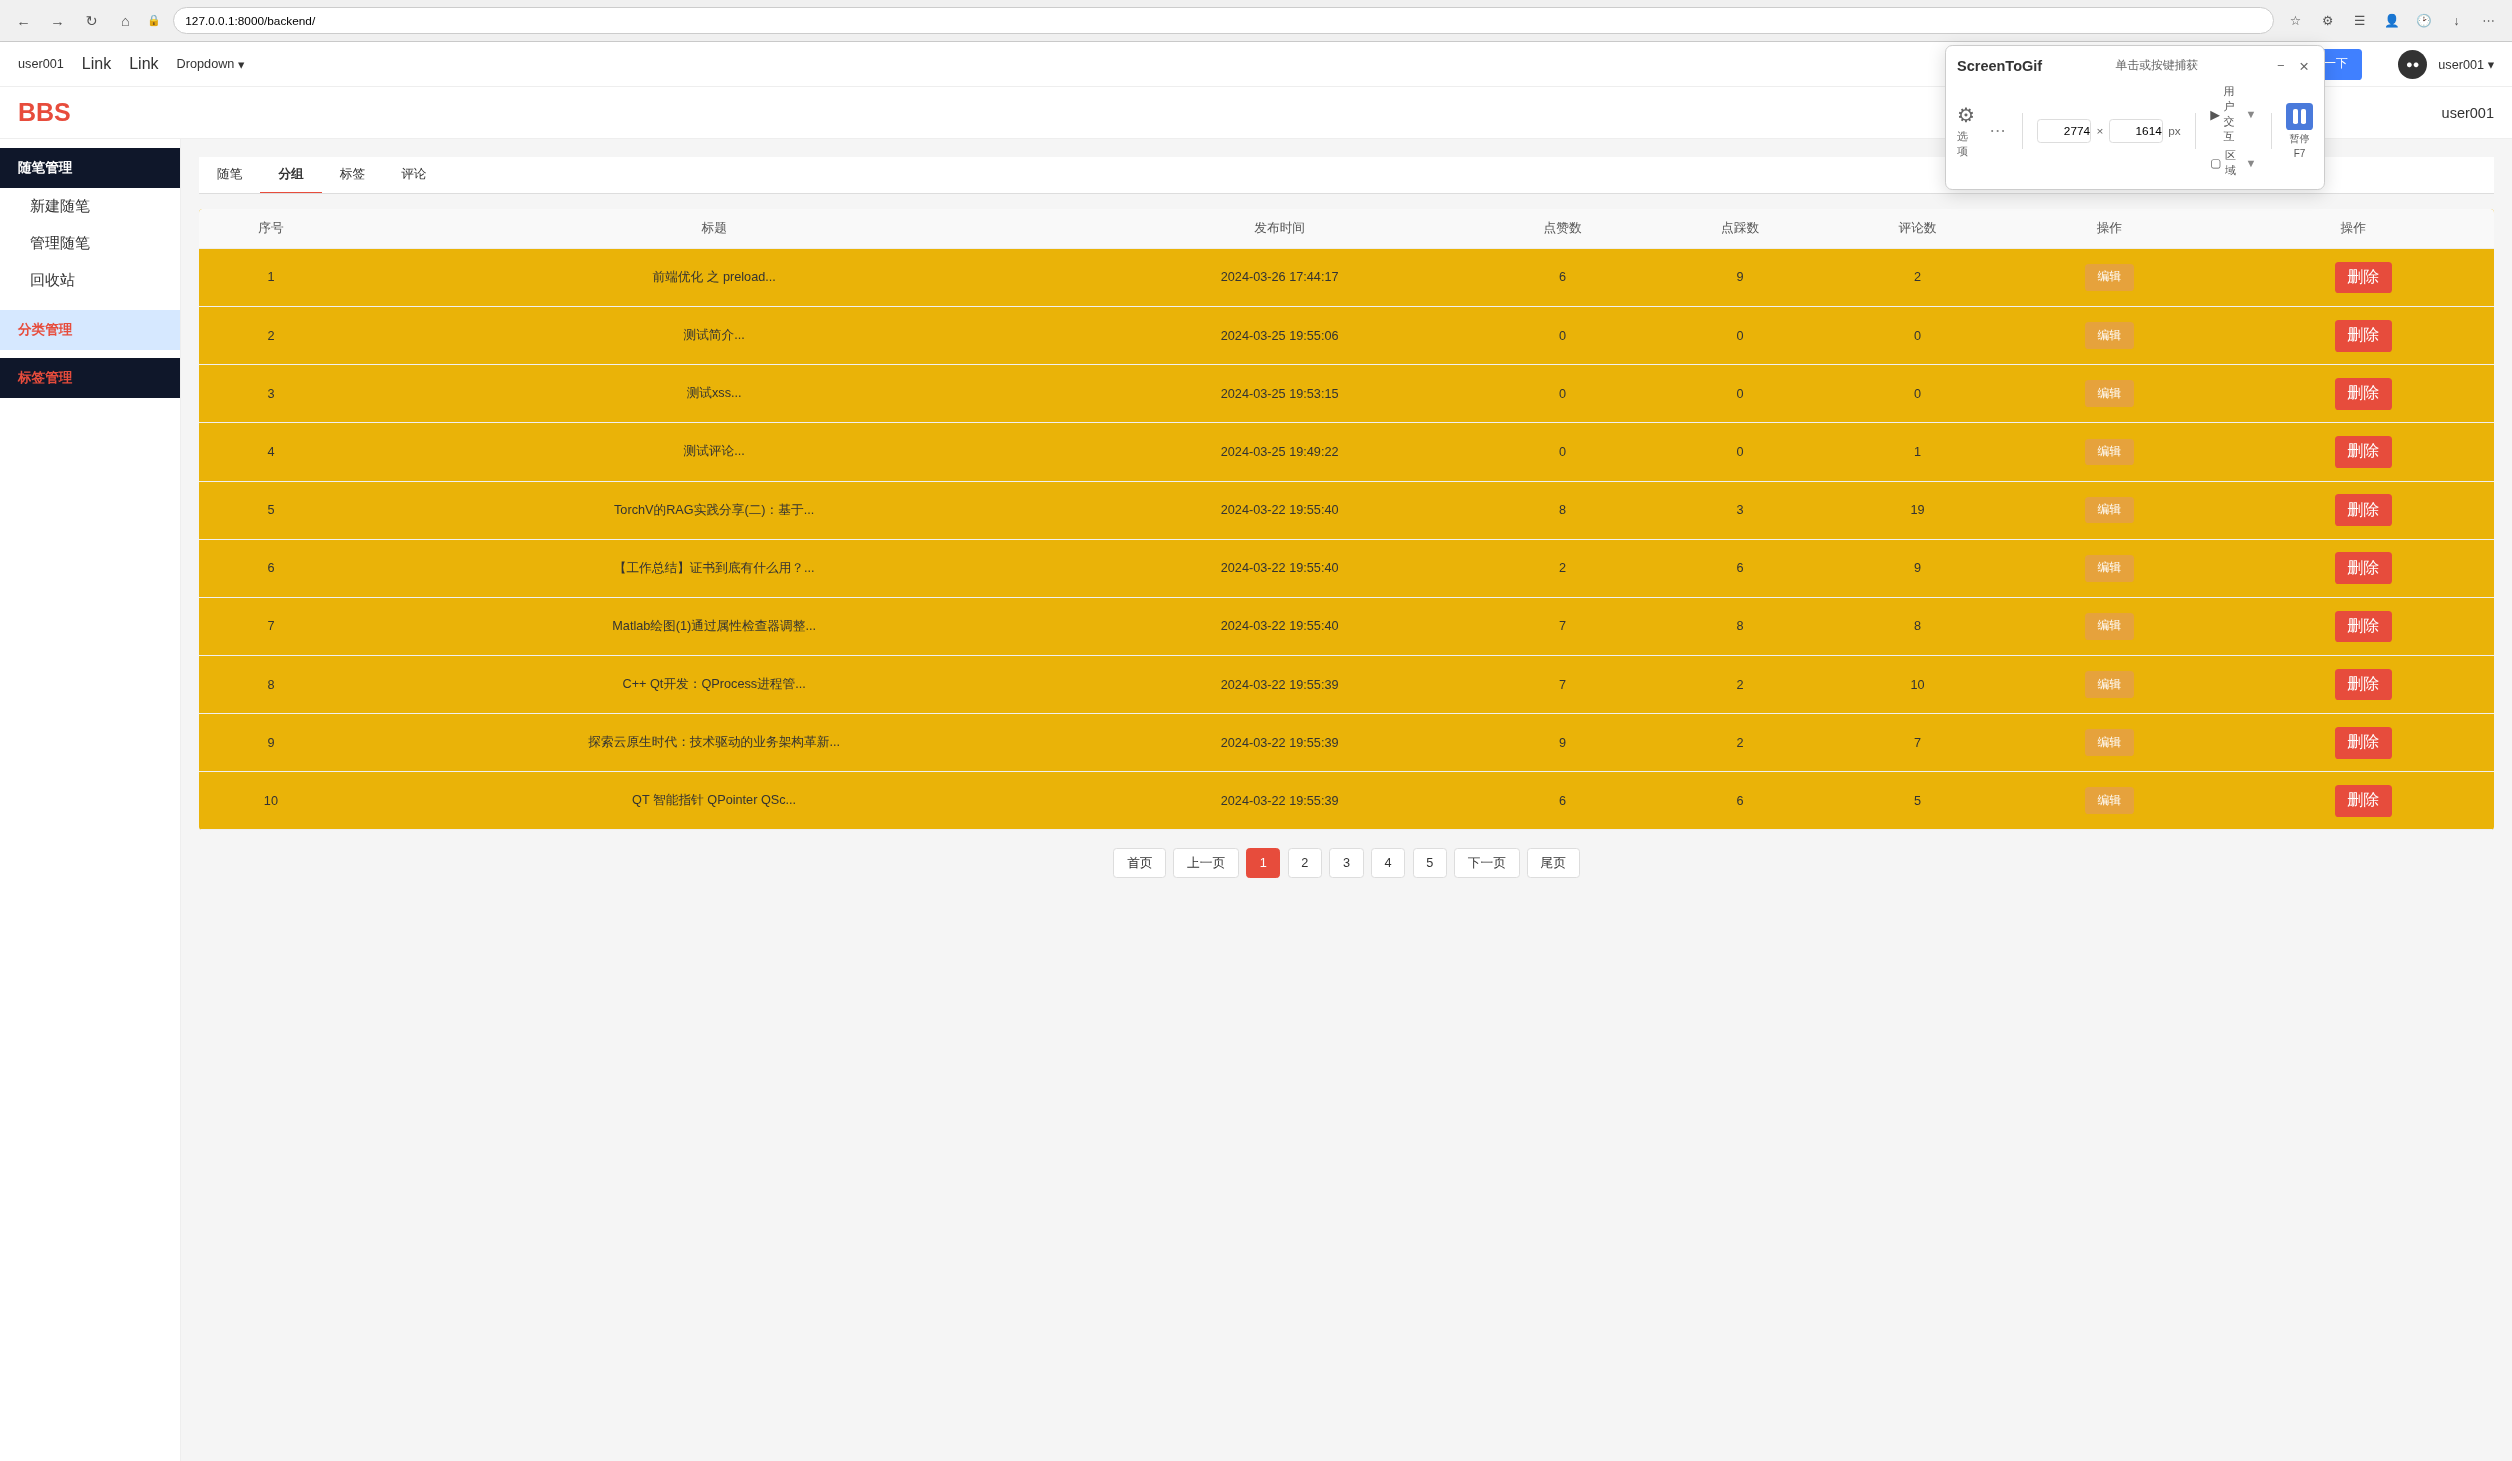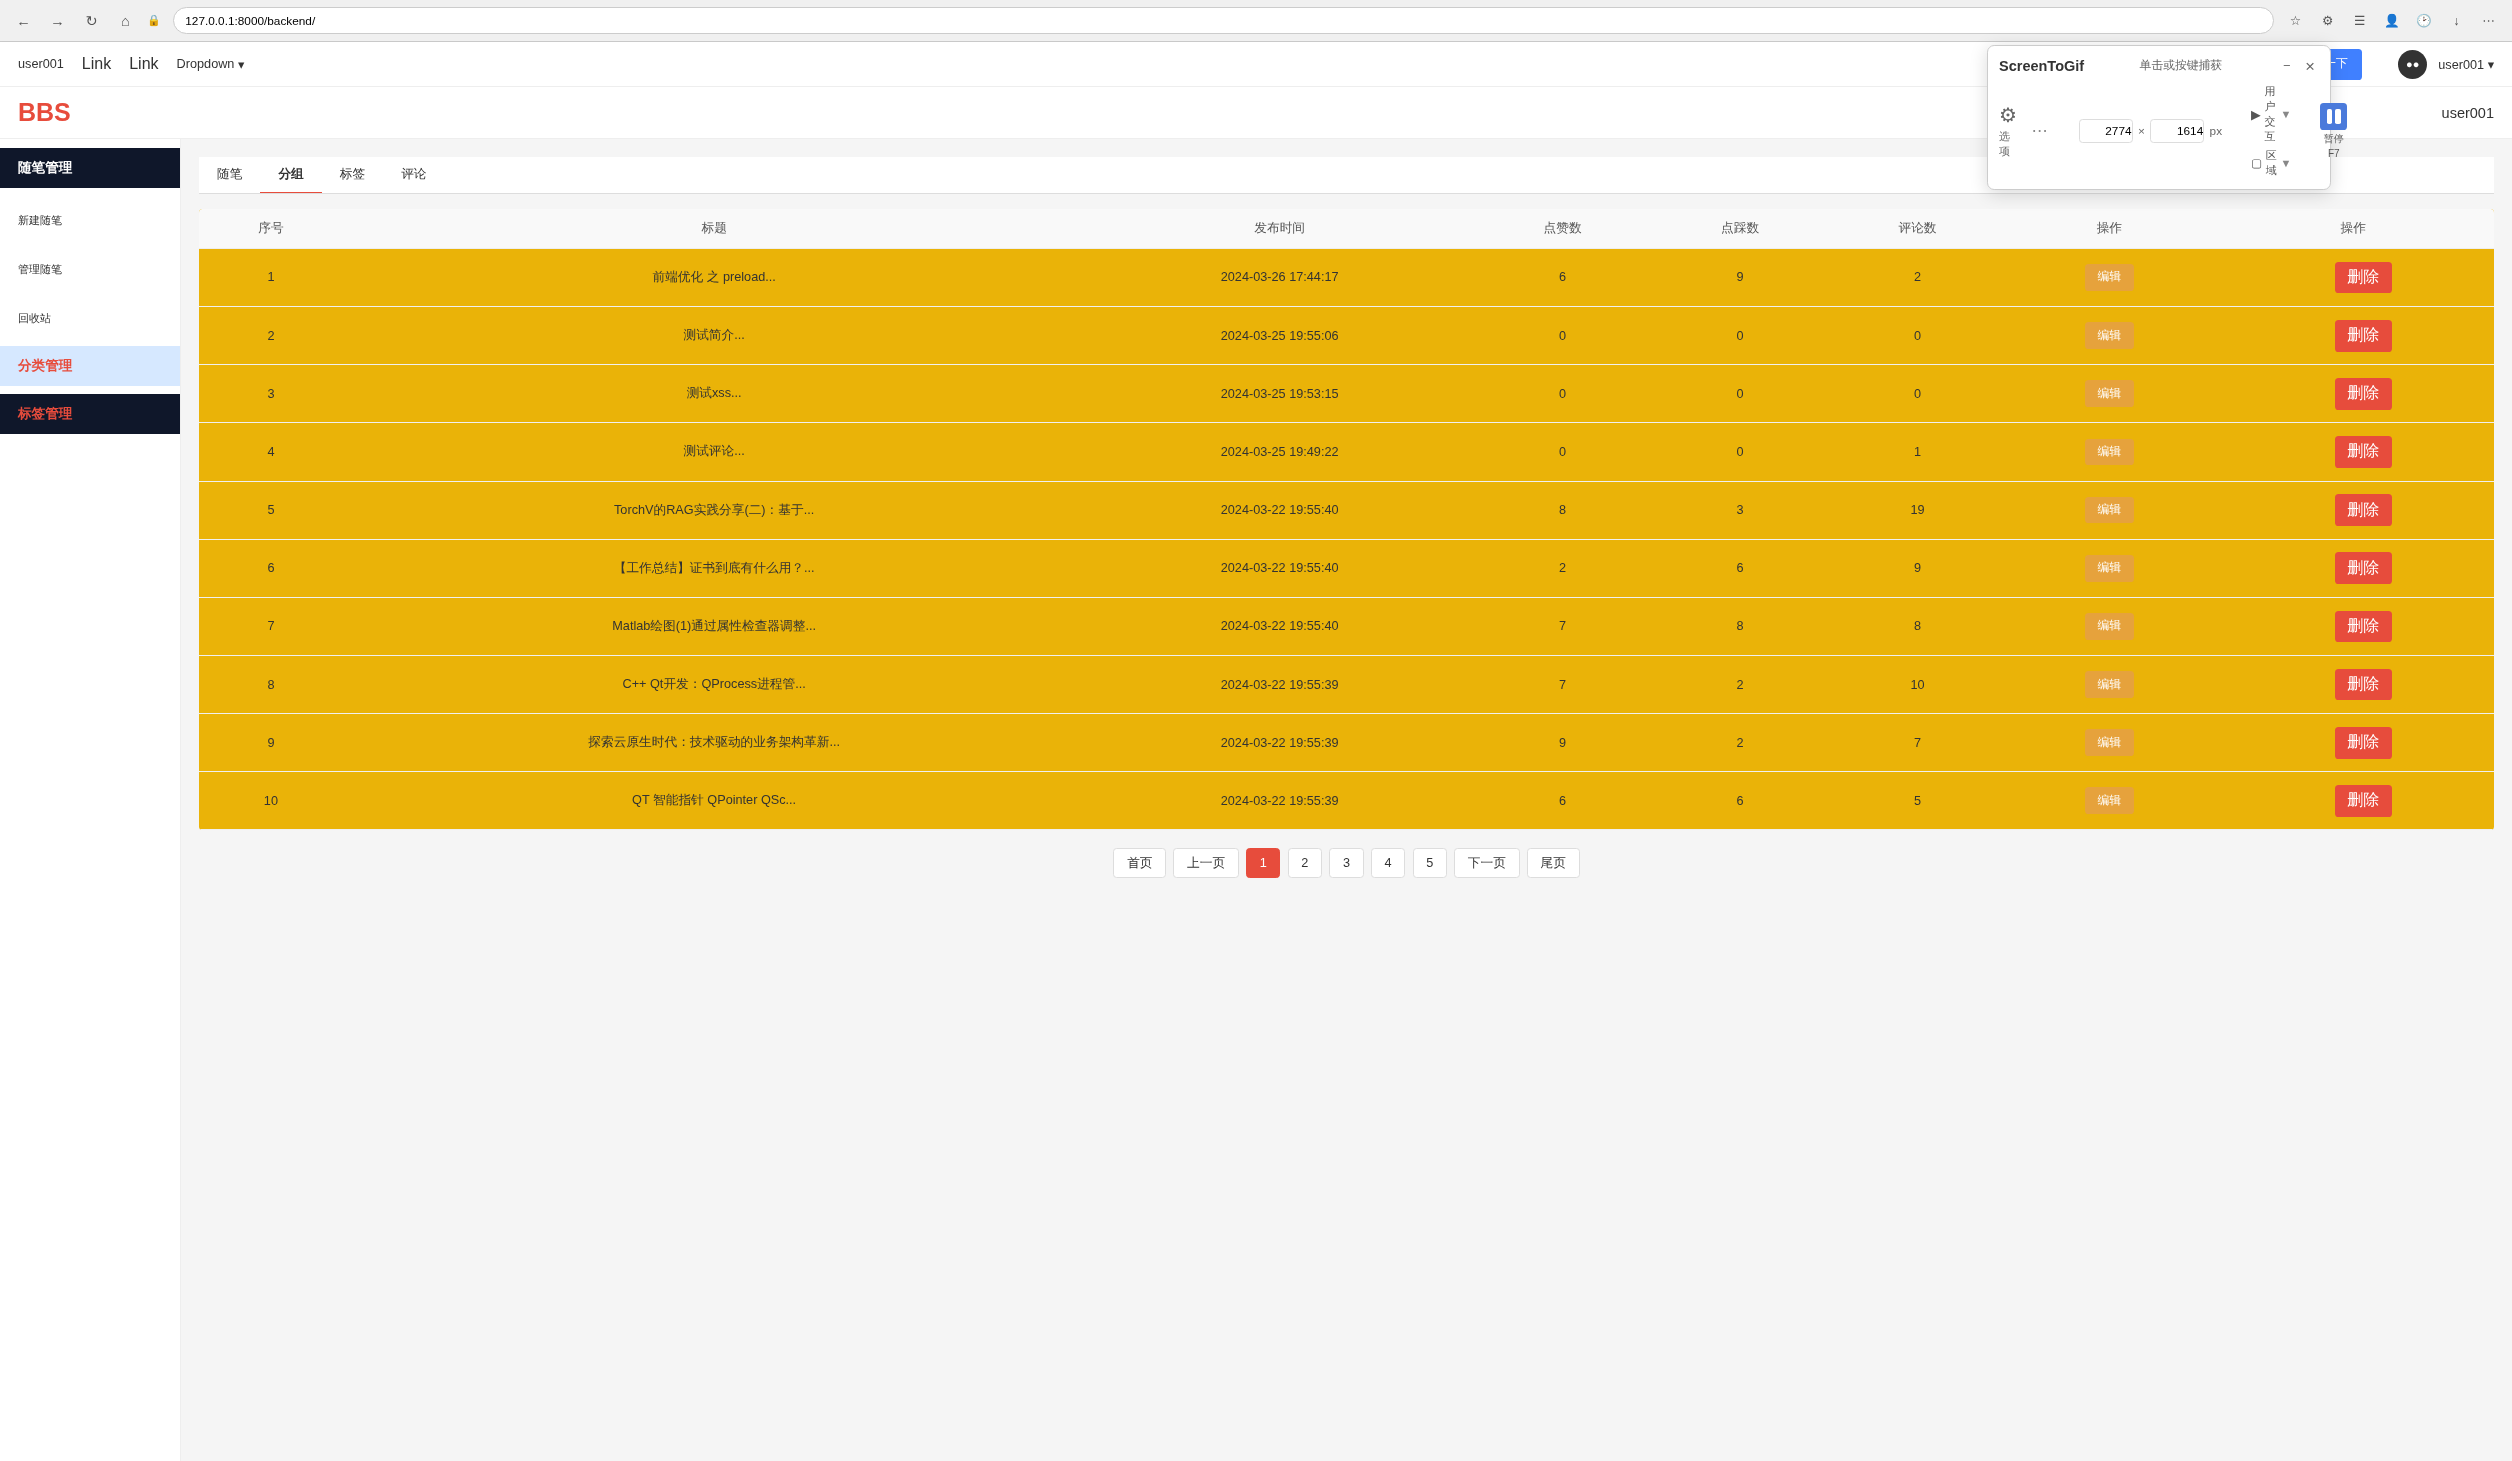--- a/index.html
+++ b/index.html
@@ -31,21 +31,21 @@
     .header-user { font-size: 14.5px; color: #333; }
 
     .main-wrapper { display: flex; flex: 1; min-height: calc(100vh - 91px); }
 
     
     .sidebar { width: 181px; background: #fff; border-right: 0.9px solid #eee; padding: 9px 0; }
     .sidebar-section { margin-bottom: 0; }
     .sidebar-header { background: #e74c3c; color: white; padding: 11px 18px; font-size: 13.6px; font-weight: bold; cursor: pointer; }
     .sidebar-header.blue-bg { background: #d6e8ff; color: #e74c3c; }
     .sidebar-header.red-active { background: #0f172a; color: white; }
-    .sidebar-item { padding: 9px 18px; font-size: 11px; color: #333; cursor: pointer; margin-top: 16px; }
+    .sidebar-item { padding: 9px 30px; font-size: 15px; color: #333; cursor: pointer; }
 
     
     .content-area { flex: 1; padding: 18px; background: #f5f5f5; }
 
     
     .tabs { display: flex; gap: 0; border-bottom: 0.9px solid #ddd; margin-bottom: 14.5px; background: white; }
     .tab { padding: 9px 18px; font-size: 12.7px; cursor: pointer; color: #333; border-bottom: 1.8px solid transparent; }
     .tab.active { border-bottom: 1.8px solid #e74c3c; color: #333; font-weight: 700; }
 
     
@@ -58,21 +58,21 @@
 
     .btn-edit { background: #e6a23c; color: white; border: none; border-radius: 3.6px; padding: 5.4px 12.7px; cursor: pointer; font-size: 11.8px; }
     .btn-delete { background: #e74c3c; color: white; border: none; border-radius: 3.6px; padding: 5.4px 12.7px; cursor: pointer; font-size: 16px; margin-left: 20px; }
 
     
     .pagination { display: flex; justify-content: center; gap: 7.2px; padding: 18px; }
     .page-btn { padding: 5.4px 12.7px; border: 0.9px solid #ddd; border-radius: 3.6px; background: white; cursor: pointer; font-size: 12.7px; color: #333; }
     .page-btn.active { background: #e74c3c; color: white; border-color: #e74c3c; }
 
     
-    .screen-capture { position: fixed; top: 45px; right: 181px; width: 344px; background: white; border: 0.9px solid #ccc; border-radius: 7.2px; box-shadow: 0 3.6px 18px rgba(0,0,0,0.15); z-index: 1000; padding: 11px; }
+    .screen-capture { position: fixed; top: 45px; right: 187px; width: 380px; background: white; border: 0.9px solid #ccc; border-radius: 7.2px; box-shadow: 0 3.6px 18px rgba(0,0,0,0.15); z-index: 1000; padding: 11px; }
     .sc-header { display: flex; justify-content: space-between; align-items: center; margin-bottom: 9px; }
     .sc-title { font-size: 14.5px; font-weight: bold; color: #333; }
     .sc-subtitle { font-size: 11.8px; color: #666; cursor: pointer; }
     .sc-controls { display: flex; gap: 5.4px; }
     .sc-btn { width: 18px; height: 18px; border: none; background: transparent; cursor: pointer; font-size: 12.7px; color: #666; display: flex; align-items: center; justify-content: center; }
     .sc-body { display: flex; align-items: center; gap: 14.5px; }
     .sc-settings { display: flex; flex-direction: column; align-items: center; gap: 1.8px; cursor: pointer; }
     .sc-gear { font-size: 20px; color: #666; }
     .sc-label { font-size: 11px; color: #666; }
     .sc-dots { font-size: 16.3px; color: #888; cursor: pointer; letter-spacing: 1.8px; }

